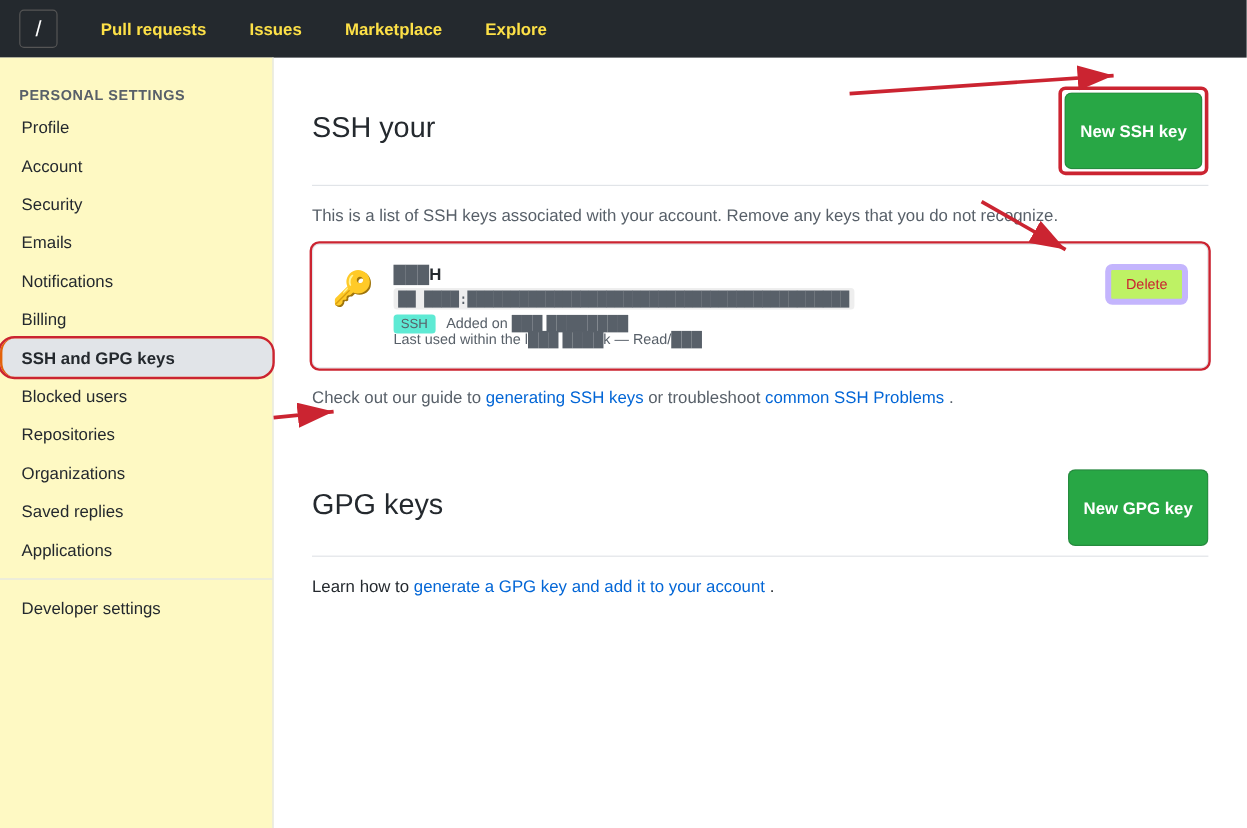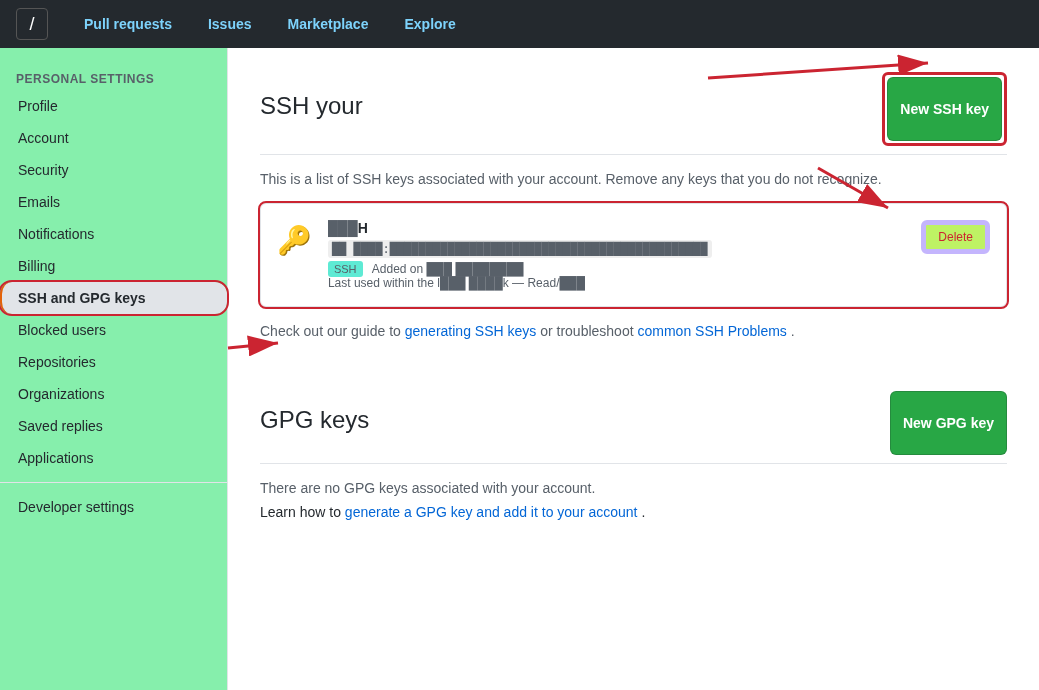--- a/index.html
+++ b/index.html
@@ -19,40 +19,40 @@
       font-size: 18px;
       display: flex;
       align-items: center;
       justify-content: center;
       width: 32px;
       height: 32px;
       border: 1px solid #555;
       border-radius: 4px;
     }
     .topnav-item {
-      color: #7dd3fc;
+      color: #fde047;
       font-size: 14px;
       font-weight: 600;
       cursor: pointer;
       padding-left: 20px;
     }
 
     
     .layout {
       display: flex;
       min-height: calc(100vh - 48px);
     }
 
     
     .sidebar {
       width: 228px;
       min-width: 228px;
       border-right: 1px solid #e1e4e8;
       padding: 16px 0;
-      background: #86efac;
+      background: #fef9c3;
     }
     .sidebar-header {
       font-size: 12px;
       font-weight: 600;
       color: #586069;
       padding: 8px 16px 4px;
       text-transform: uppercase;
       letter-spacing: 0.5px;
     }
     .sidebar-item {
@@ -269,21 +269,20 @@
         <span>.</span>
       </p>
     </div>
 
     <div class="gpg-section">
       <div class="section-row">
         <h1>GPG keys</h1>
         <button class="btn-green">New GPG key</button>
       </div>
 
-      <p class="no-keys-text">There are no GPG keys associated with your account.</p>
       <p>
         <span>Learn how to </span>
         <a href="#" class="learn-link">generate a GPG key and add it to your account</a>
         <span>.</span>
       </p>
     </div>
 
     <svg style="position:absolute;top:0;left:0;width:100%;height:100%;pointer-events:none;overflow:visible;">
 
       <defs>

